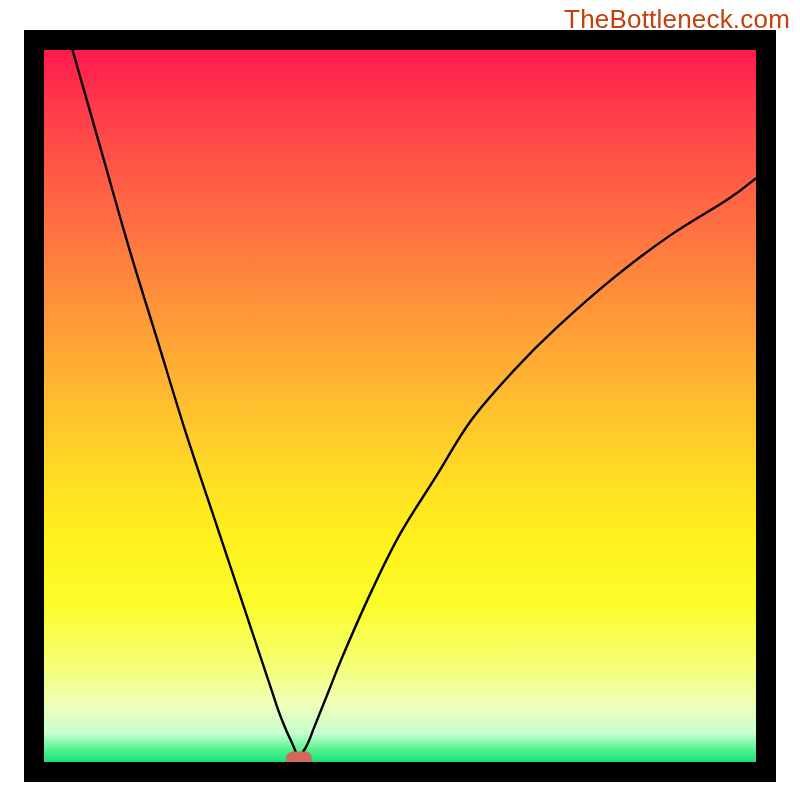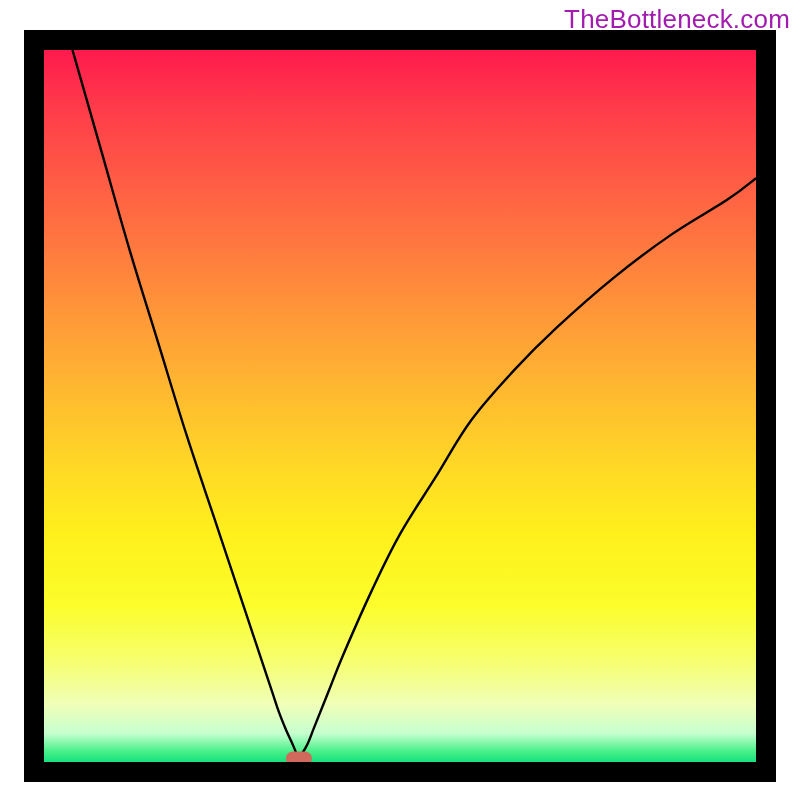--- a/index.html
+++ b/index.html
@@ -15,21 +15,21 @@
     position: relative;
     width: 800px;
     height: 800px;
   }
   .watermark {
     position: absolute;
     top: 4px;
     right: 10px;
     font-size: 26px;
     font-weight: 400;
-    color: #a21caf;
+    color: #c2410c;
     letter-spacing: 0.2px;
     z-index: 10;
   }
   .frame {
     position: absolute;
     left: 24px;
     top: 30px;
     width: 752px;
     height: 752px;
     background: #000;

